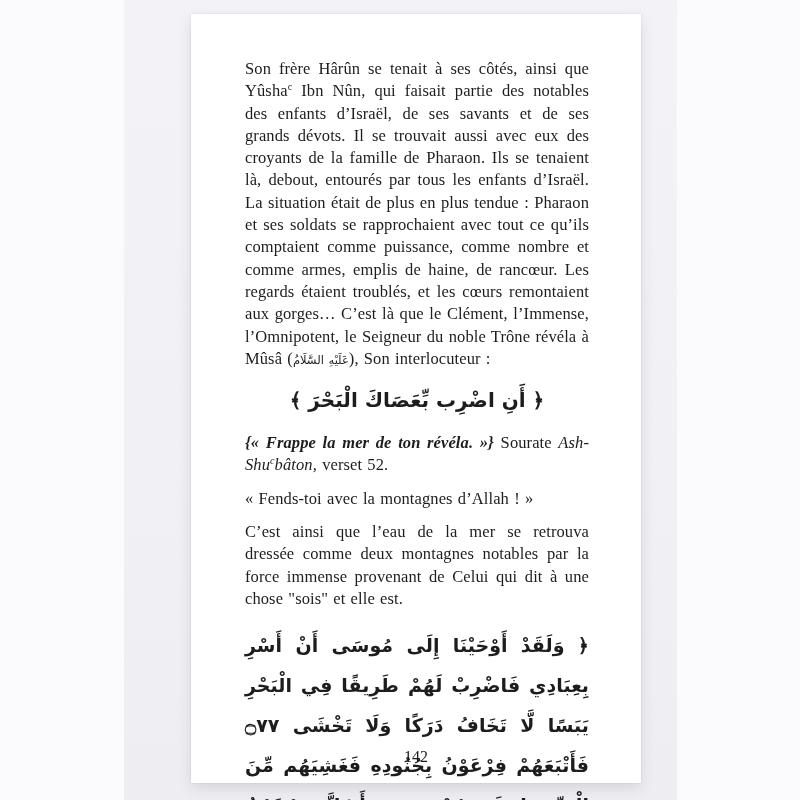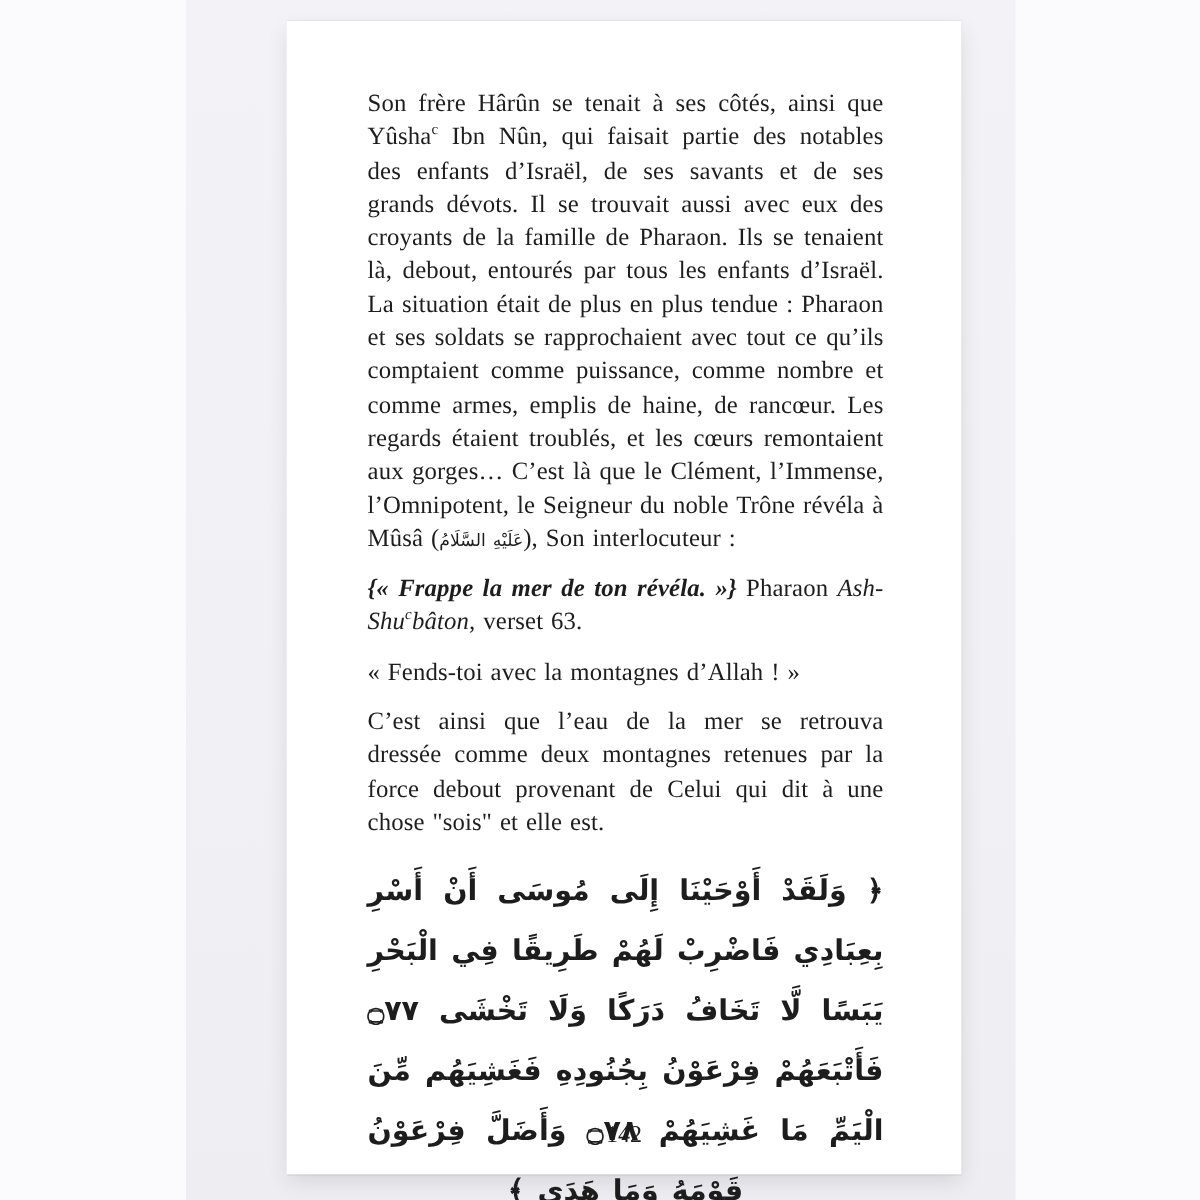--- a/index.html
+++ b/index.html
@@ -90,26 +90,27 @@
 </head>
 <body>
 
 <div class="photo-backdrop"></div>
 
 <div class="book-page">
   <div class="page-inner">
 
     <p class="fr"><span>Son frère Hârûn se tenait à ses côtés, ainsi que Yûsha</span><sup class="translit">c</sup><span> Ibn Nûn, qui faisait partie des notables des enfants d’Israël, de ses savants et de ses grands dévots. Il se trouvait aussi avec eux des croyants de la famille de Pharaon. Ils se tenaient là, debout, entourés par tous les enfants d’Israël. La situation était de plus en plus tendue : Pharaon et ses soldats se rapprochaient avec tout ce qu’ils comptaient comme puissance, comme nombre et comme armes, emplis de haine, de rancœur. Les regards étaient troublés, et les cœurs remontaient aux gorges… C’est là que le Clément, l’Immense, l’Omnipotent, le Seigneur du noble Trône révéla à Mûsâ (</span><span class="ar honorific" dir="rtl">عَلَيْهِ السَّلَامُ</span><span>), Son interlocuteur :</span></p>
 
+    <div class="verse-center ar">﴿ أَنِ اضْرِب بِّعَصَاكَ الْبَحْرَ ﴾</div>
 
-    <p class="fr"><span class="q-bold-italic">{« Frappe la mer de ton révéla. »}</span><span> Pharaon </span><span class="italic">Ash-Shu</span><sup class="translit italic">c</sup><span class="italic">bâton,</span><span> verset 63.</span></p>
+    <p class="fr"><span class="q-bold-italic">{« Frappe la mer de ton révéla. »}</span><span> Sourate </span><span class="italic">Ash-Shu</span><sup class="translit italic">c</sup><span class="italic">bâton,</span><span> verset 52.</span></p>
 
 
     <p class="fr">« Fends-toi avec la montagnes d’Allah ! »</p>
 
-    <p class="fr">C’est ainsi que l’eau de la mer se retrouva dressée comme deux montagnes retenues par la force debout provenant de Celui qui dit à une chose "sois" et elle est.</p>
+    <p class="fr">C’est ainsi que l’eau de la mer se retrouva dressée comme deux montagnes notables par la force immense provenant de Celui qui dit à une chose "sois" et elle est.</p>
 
     <div class="verse-block ar">﴿ وَلَقَدْ أَوْحَيْنَا إِلَى مُوسَى أَنْ أَسْرِ بِعِبَادِي فَاضْرِبْ لَهُمْ طَرِيقًا فِي الْبَحْرِ يَبَسًا لَّا تَخَافُ دَرَكًا وَلَا تَخْشَى ۝٧٧ فَأَتْبَعَهُمْ فِرْعَوْنُ بِجُنُودِهِ فَغَشِيَهُم مِّنَ الْيَمِّ مَا غَشِيَهُمْ ۝٧٨ وَأَضَلَّ فِرْعَوْنُ قَوْمَهُ وَمَا هَدَى ﴾</div>
 
   </div>
 
   <div class="page-number">142</div>
 </div>
 
 </body></html>

